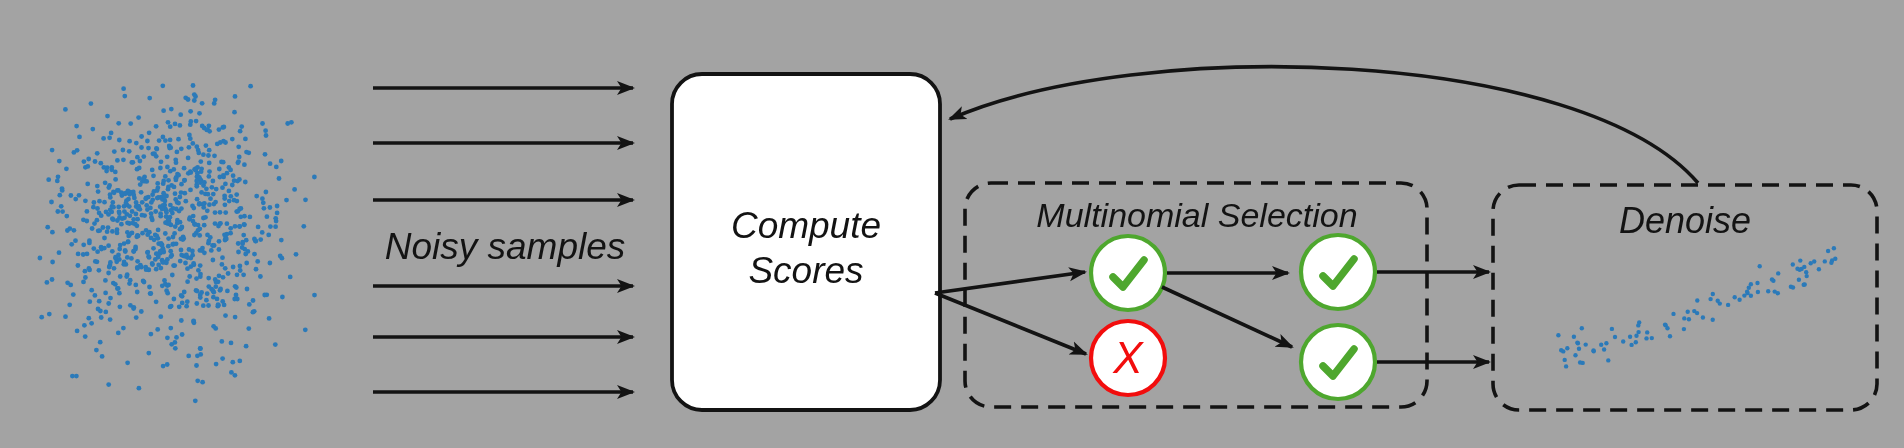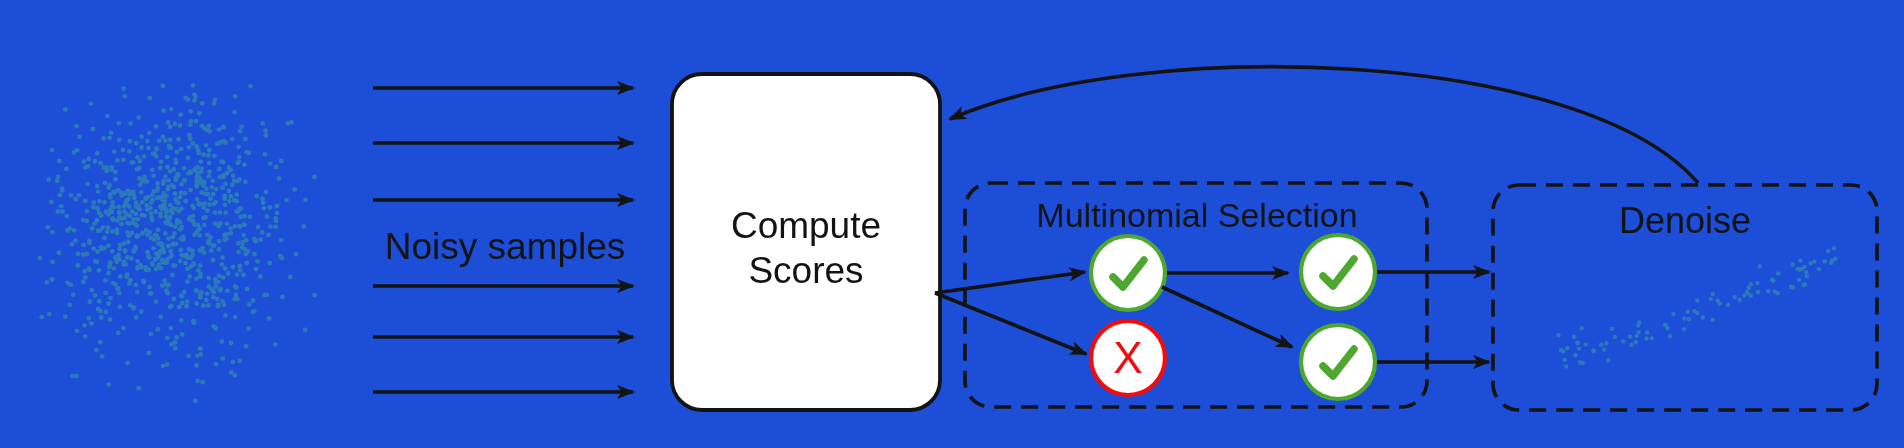--- a/index.html
+++ b/index.html
@@ -1,21 +1,22 @@
 <!DOCTYPE html>
 <html style="--blue: #2b7ab9; --green: #4ea72e; --red: #f20d0d; --ink: #131313;"><head>
 <meta charset="utf-8">
 <style>
   html,body{margin:0;padding:0;background:#ffffff;}
   .canvas{
     position:relative;
     width:1904px;height:448px;
-    background:#1d4ed8;
+    background:#a3a3a3;
     font-family:"Liberation Sans", sans-serif;
     overflow:hidden;
+    font-style:italic;
   }
   svg{display:block;}
   .ink-line{stroke:var(--ink);stroke-width:3.6;fill:none;}
   .box-solid{fill:#ffffff;stroke:var(--ink);stroke-width:3.8;}
   .box-dashed{fill:none;stroke:var(--ink);stroke-width:3.6;stroke-dasharray:17 10;}
   .lbl{fill:var(--ink);font-family:"Liberation Sans", sans-serif;}
   .lbl-noisy{font-size:37px;}
   .lbl-box{font-size:37px;}
   .lbl-multi{font-size:34px;}
   .lbl-denoise{font-size:36px;}

